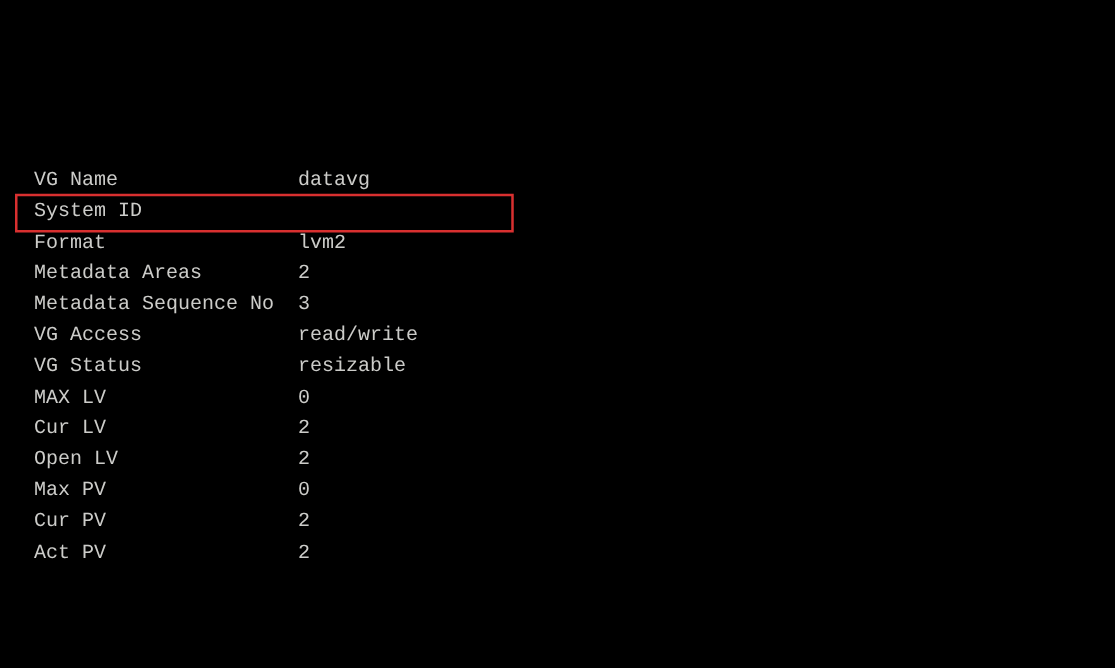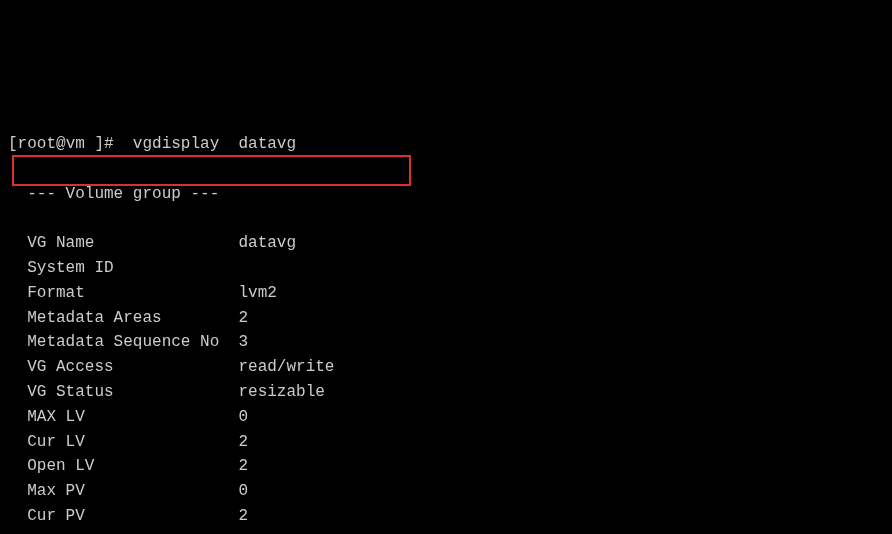--- a/index.html
+++ b/index.html
@@ -32,21 +32,19 @@
       height: 31px;
     }
     .container { position: relative; }
   </style>
 </head>
 <body>
 
 
 
 <div class="container">
-<div class="line"><span class="prompt-bracket">[</span><span class="prompt-user">root</span><span>@</span><span class="prompt-host">vm</span><span> ]# </span><span> vgdisplay  datavg</span></div>
-<div class="line">  --- Volume group ---</div>
 <div id="rows"><div class="line"><span>  VG Name               </span><span>datavg</span></div><div class="line"><span>  System ID             </span><span></span></div><div class="line"><span>  Format                </span><span>lvm2</span></div><div class="line"><span>  Metadata Areas        </span><span>2</span></div><div class="line"><span>  Metadata Sequence No  </span><span>3</span></div><div class="line"><span>  VG Access             </span><span>read/write</span></div><div class="line"><span>  VG Status             </span><span>resizable</span></div><div class="line"><span>  MAX LV                </span><span>0</span></div><div class="line"><span>  Cur LV                </span><span>2</span></div><div class="line"><span>  Open LV               </span><span>2</span></div><div class="line"><span>  Max PV                </span><span>0</span></div><div class="line"><span>  Cur PV                </span><span>2</span></div><div class="line"><span>  Act PV                </span><span>2</span></div></div>
 <div class="highlight-box hl1"></div>
 
 </div>
 
 
 
 
 </body></html>

